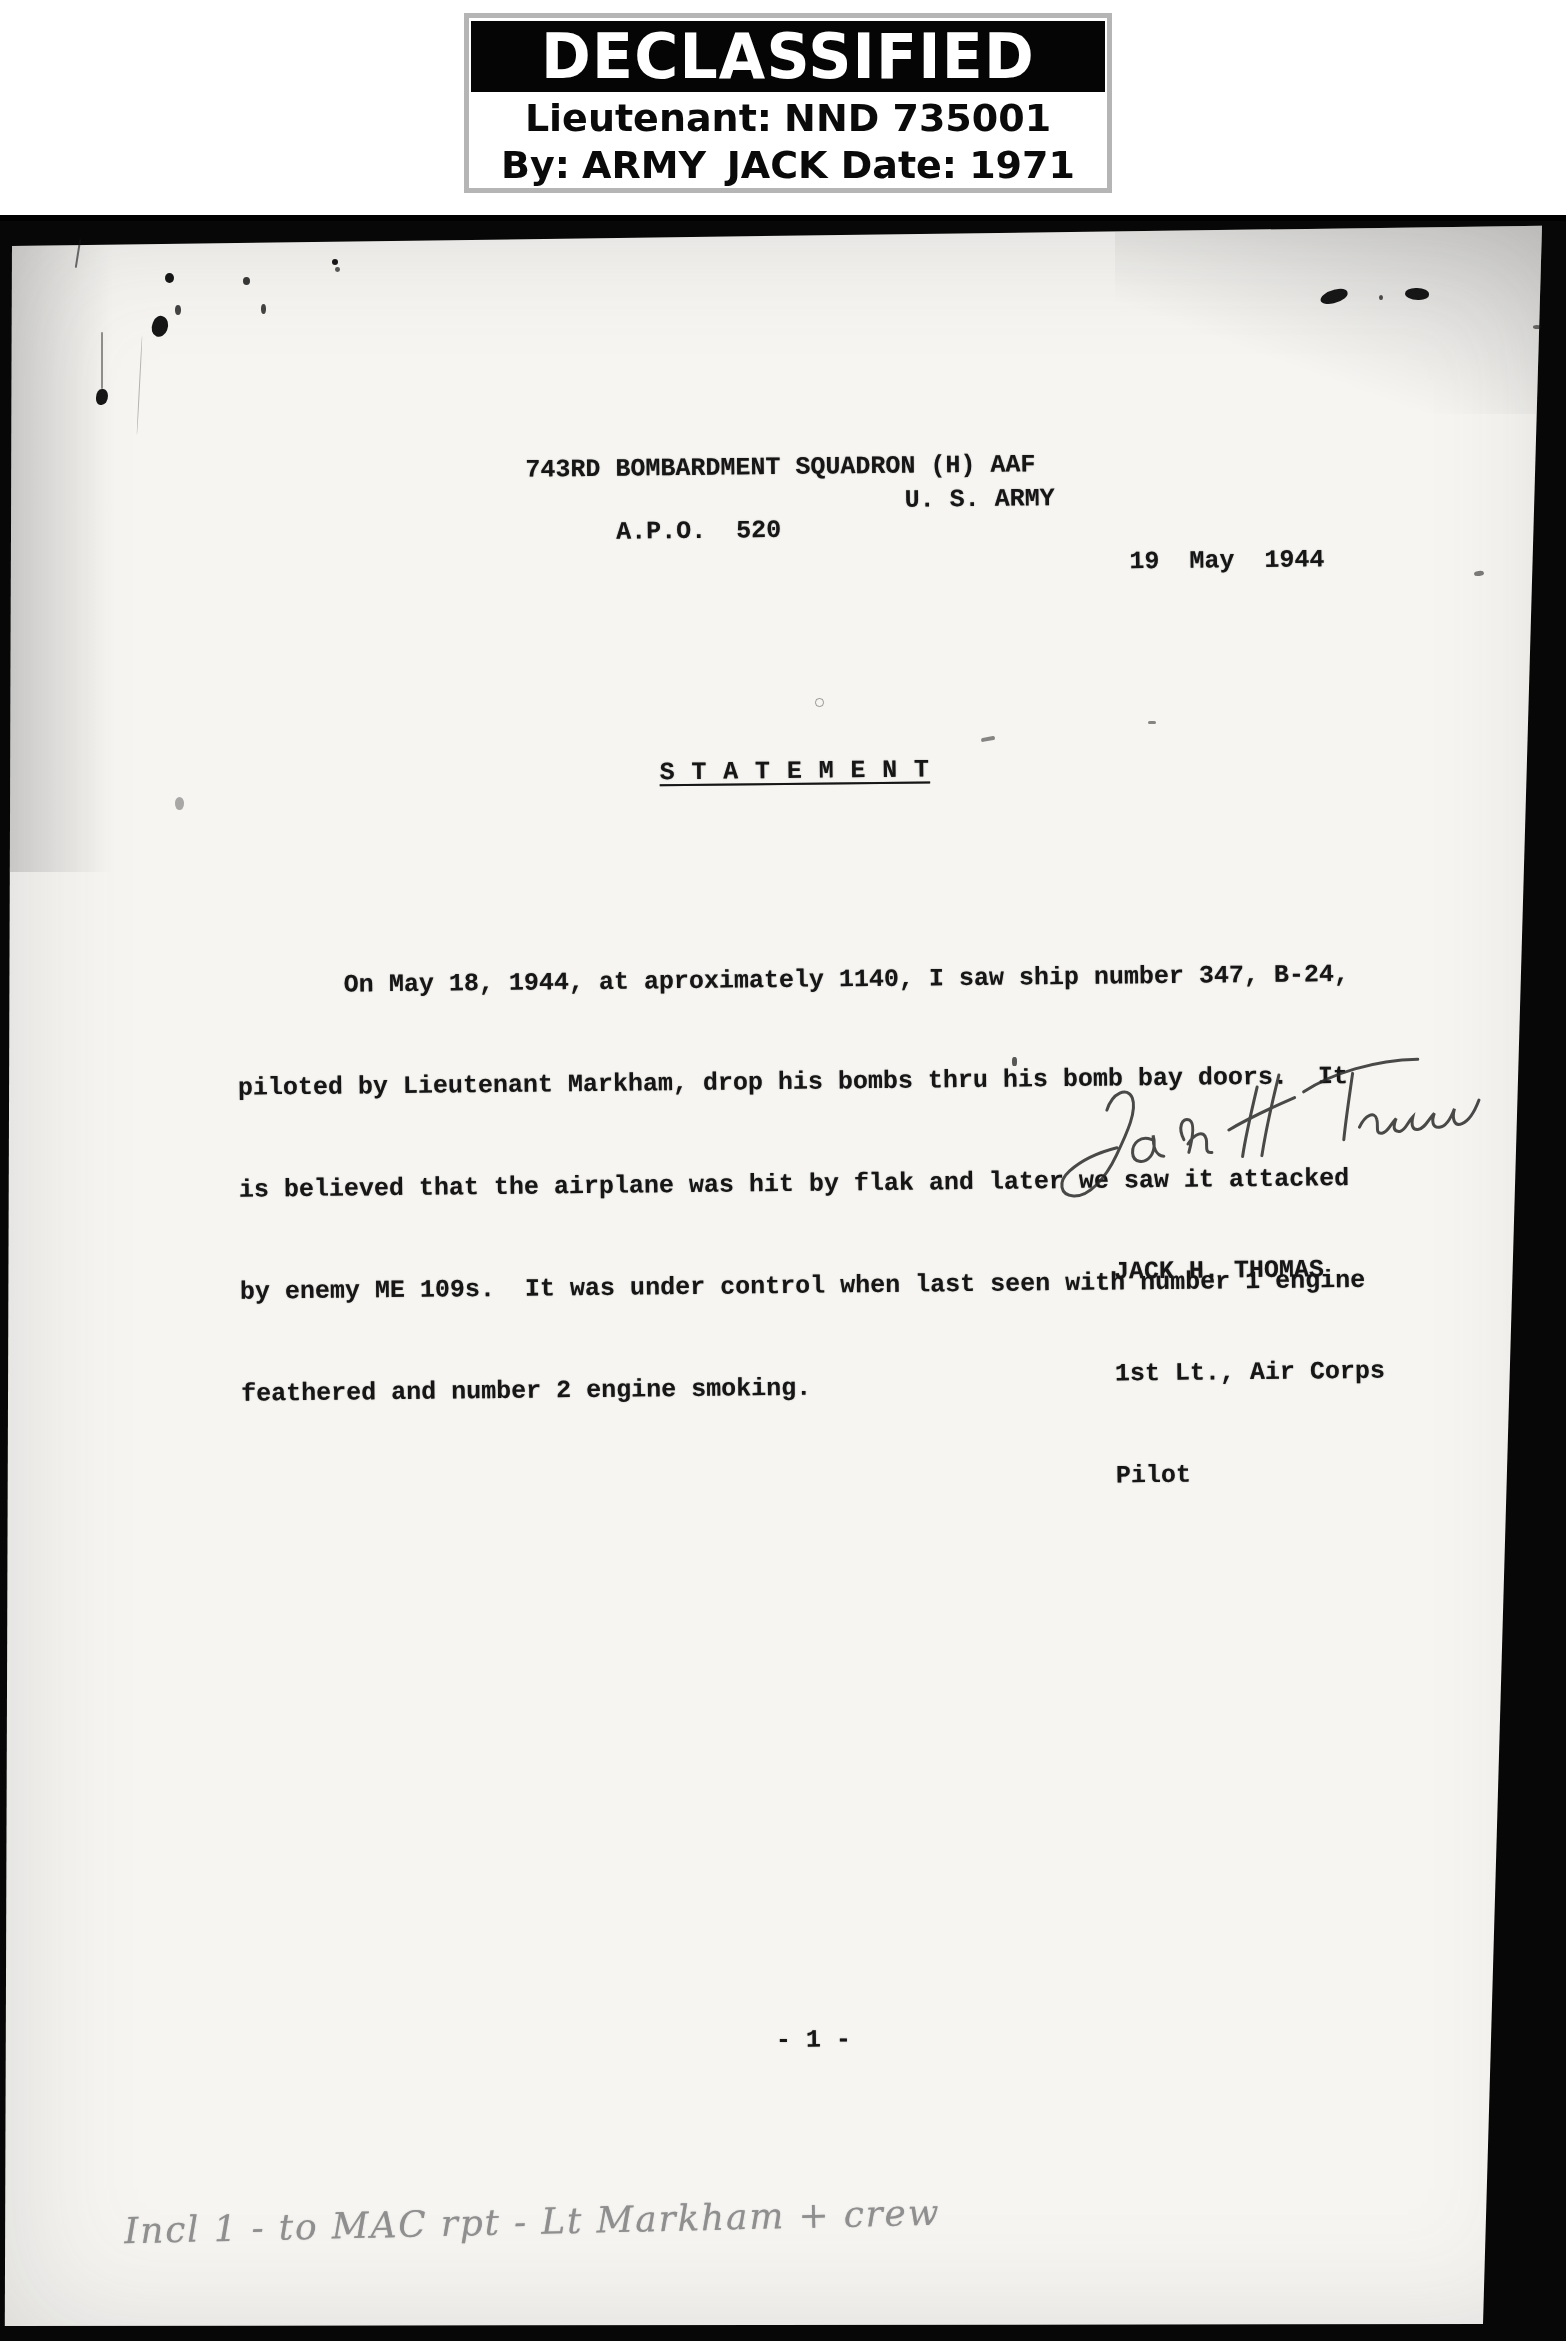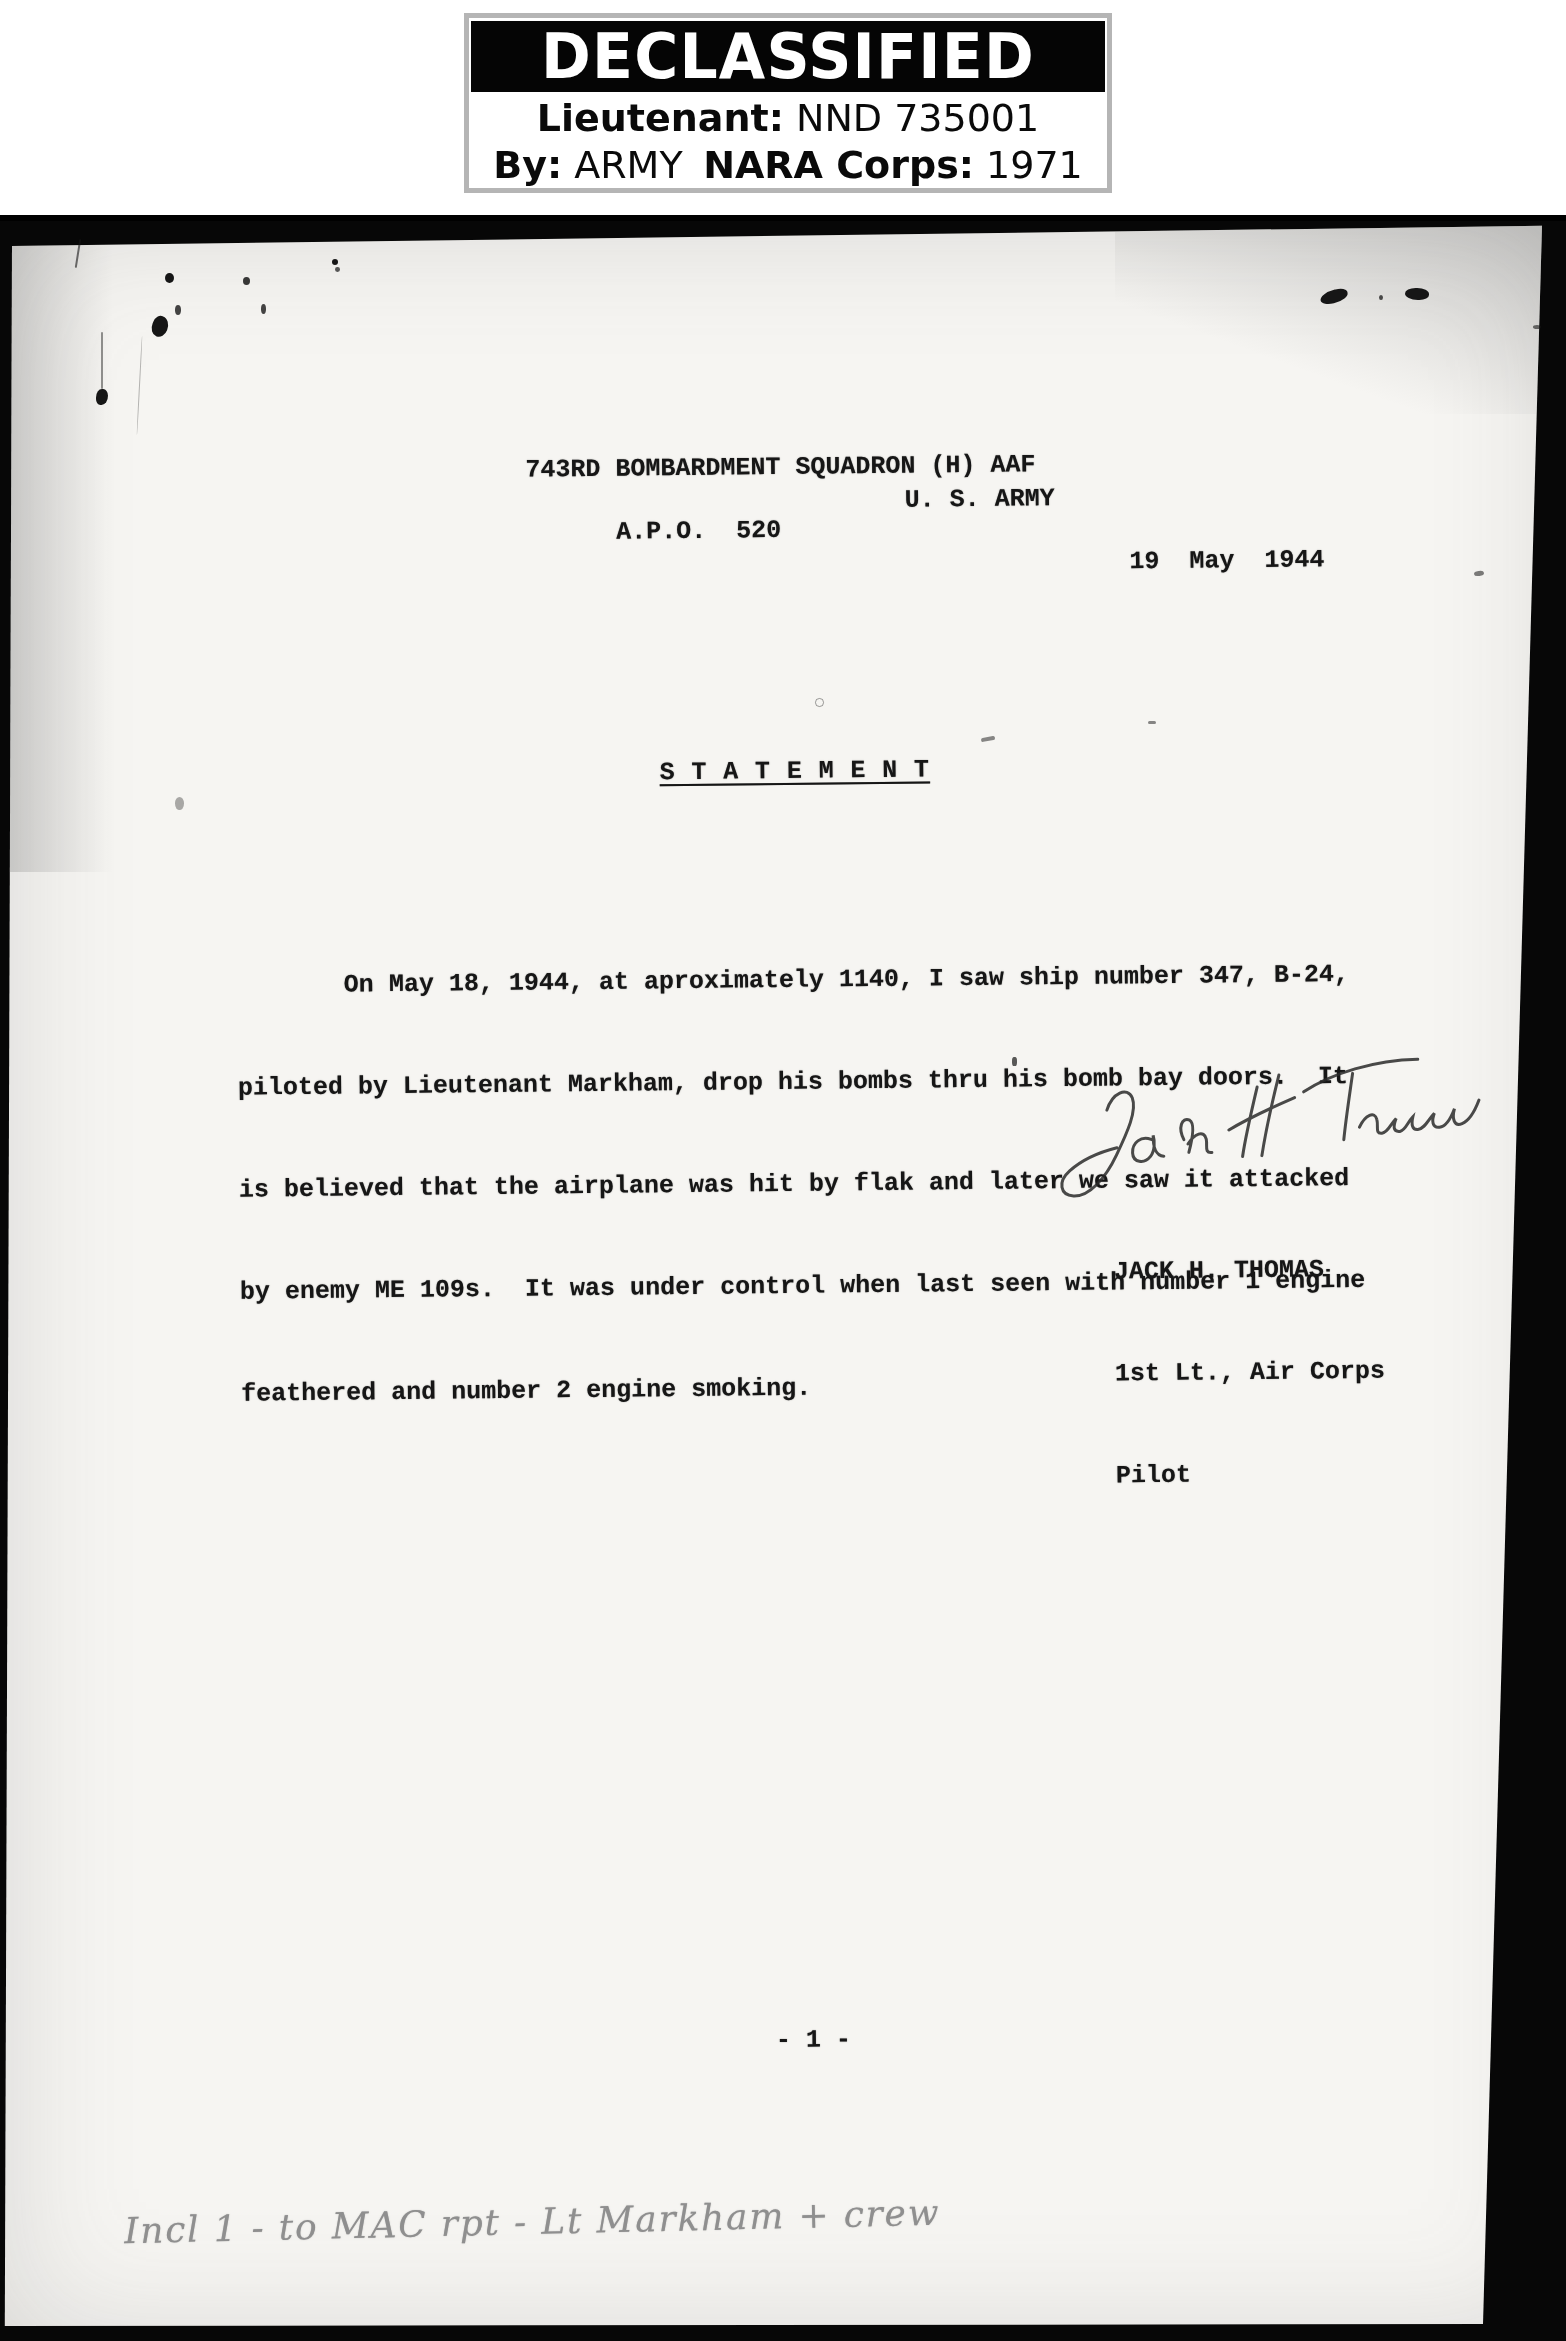--- a/index.html
+++ b/index.html
@@ -35,21 +35,21 @@
     transform:scaleY(1.04);
     white-space:pre;
   }
   .stamp-line{
     flex:1 1 auto;
     display:flex;align-items:center;justify-content:center;
     font-family:"DejaVu Sans","Liberation Sans",sans-serif;
     font-size:38px;color:#0a0a0a;white-space:pre;
   }
   .stamp-line .lbl{font-weight:bold;}
-  .stamp-line .val{font-weight:normal;}
+  .stamp-line .val{font-weight:bold;}
   .stamp-line .gap{display:inline-block;width:20.5px;}
 
   
   .scan{
     position:absolute;left:0;top:221px;width:1567px;height:2127px;
     background:#070707;
   }
   .page{
     position:absolute;left:0;top:0;width:1567px;height:2127px;
     background:#f6f5f2;
@@ -118,21 +118,21 @@
 
 <div class="top-strip">
   <div class="stamp">
     <div class="stamp-bar">
       <span class="stamp-title">DECLASSIFIED</span>
     </div>
     <div class="stamp-line">
       <span class="lbl">Lieutenant:</span><span> </span><span class="val">NND 735001</span>
     </div>
     <div class="stamp-line">
-      <span class="lbl">By:</span><span> </span><span class="val">ARMY</span><span class="gap"></span><span class="lbl">NARA Corps:</span><span> </span><span class="val">1971</span>
+      <span class="lbl">By:</span><span> </span><span class="val">ARMY</span><span class="gap"></span><span class="lbl">JACK Date:</span><span> </span><span class="val">1971</span>
     </div>
   </div>
 </div>
 
 <div class="scan">
   <div class="page">
     <div class="tint tr"></div>
     <div class="tint lt"></div>
     <div class="tint vig"></div>
   </div>

